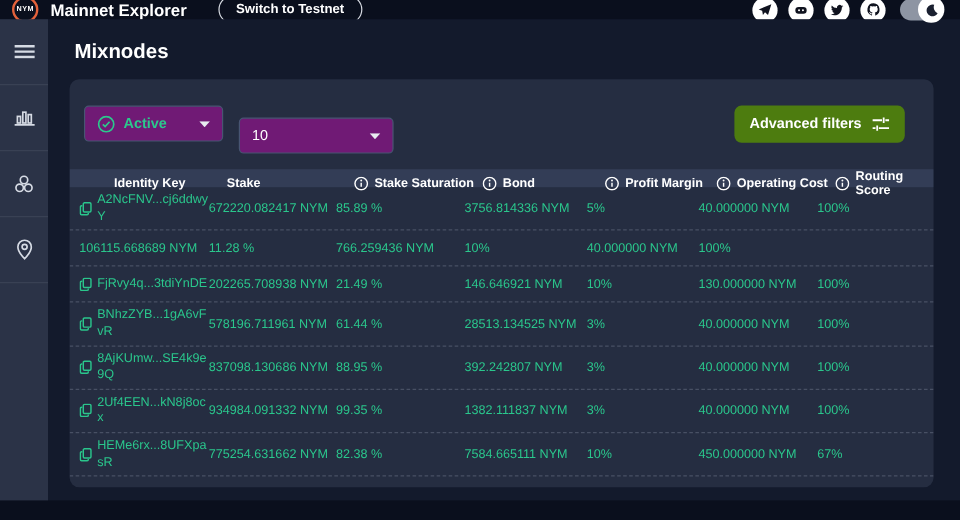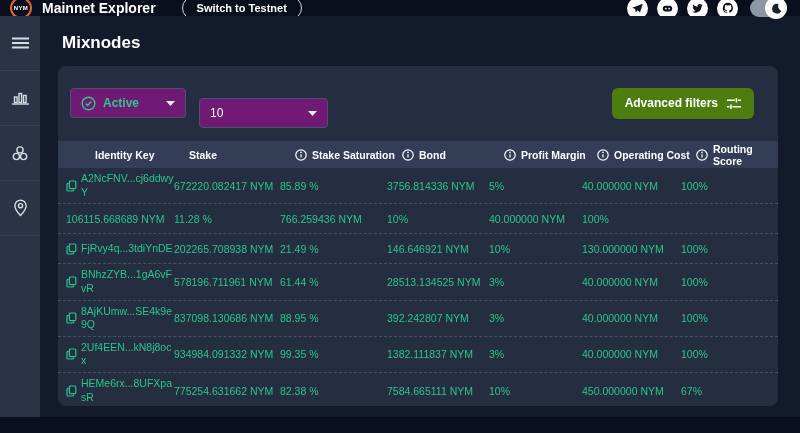--- a/index.html
+++ b/index.html
@@ -74,21 +74,21 @@
     border-radius: 6px; height: 31px; padding: 0 13px; font-size: 12px; font-weight: 700;
     display: flex; align-items: center; gap: 9px; cursor: pointer; font-family: inherit;
   }
   
   .table { margin-top: 13px; font-size: 10.5px; }
   .grid {
     display: grid;
     grid-template-columns: 108px 106px 107px 102px 93px 99px 1fr;
     padding-left: 8px; align-items: center;
   }
-  .thead { background: #333d56; height: 27px; font-weight: 700; color: #fff; padding-left: 23px; }
+  .thead { background: #333d56; height: 15px; font-weight: 700; color: #fff; padding-left: 23px; }
   .hcell { display: flex; align-items: center; gap: 5px; }
   .hcell.first { padding-left: 14px; }
   .trow {
     min-height: 30px; color: #2ac68c;
     border-bottom: 1px dashed rgba(145,155,175,.32);
     padding-top: 4px; padding-bottom: 4px;
   }
   .idcell { display: flex; align-items: center; gap: 4px; }
   .idkey { max-width: 97px; word-break: break-all; line-height: 1.3; cursor: pointer; }
   .copy { display: flex; cursor: pointer; flex: 0 0 auto; }

